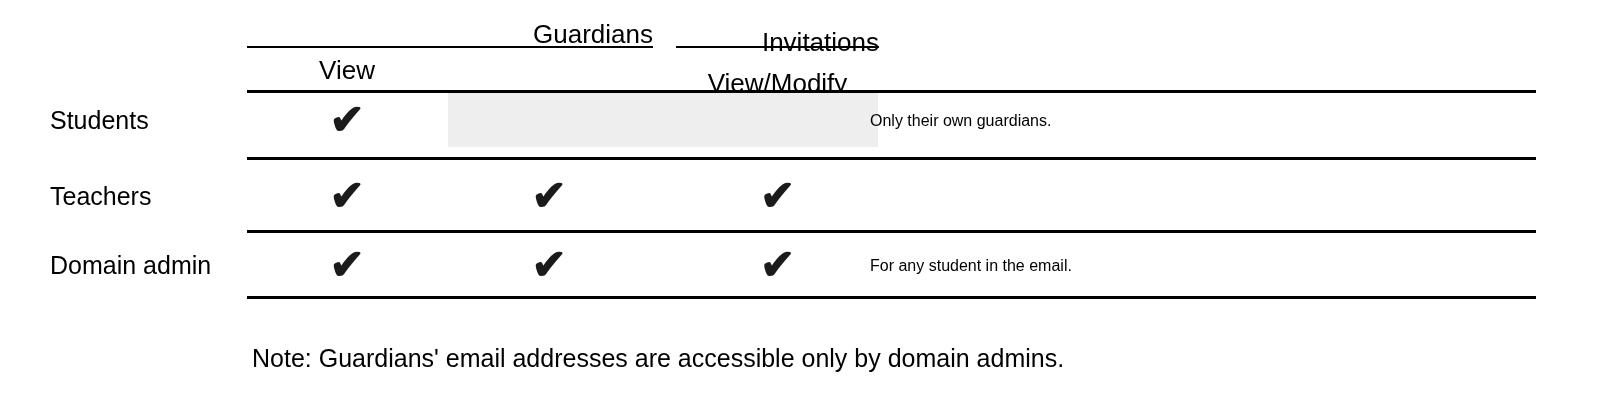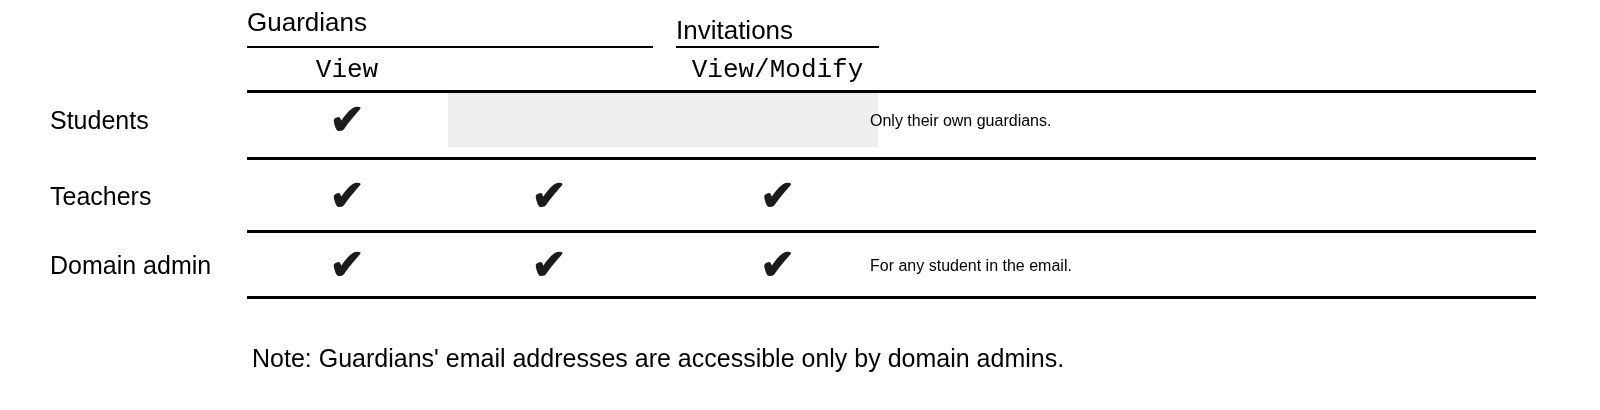--- a/index.html
+++ b/index.html
@@ -35,39 +35,38 @@
   .underline-guardians {
     left: 247px; top: 46px; width: 406px; height: 2px;
   }
   .underline-invitations {
     left: 676px; top: 46px; width: 203px; height: 2px;
   }
 
   
   .group-header {
     position: absolute;
-    top: 8px;
+    top: 20px;
     font-size: 26px;
     line-height: 28px;
-    text-align: left;
+    text-align: right;
   }
   .group-guardians   { left: 247px; width: 406px; }
   .group-invitations { left: 676px; width: 203px; margin-top: 8px; }
 
   .col-header {
     position: absolute;
     top: 56px;
     font-size: 26px;
     line-height: 28px;
     text-align: center;
-    font-family: Liberation Mono, monospace;
   }
   .col-view       { left: 247px; width: 200px; }
   .col-modify     { left: 447px; width: 204px; }
-  .col-viewmodify { left: 676px; width: 203px; }
+  .col-viewmodify { left: 676px; width: 203px; margin-top: 13px; }
 
   
   .row {
     position: absolute;
     left: 0;
     width: 1600px;
   }
   .row-students { top: 93px;  height: 54px; }
   .row-teachers { top: 161px; height: 69px; }
   .row-admin    { top: 233px; height: 63px; }

